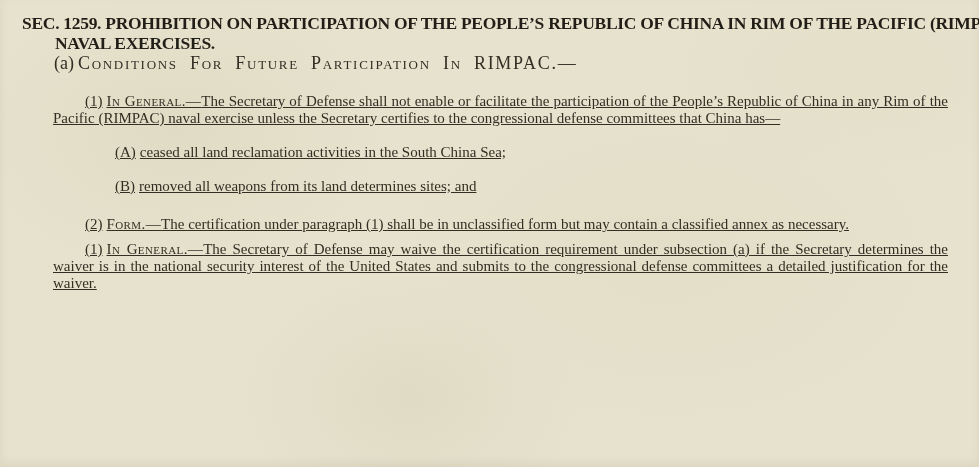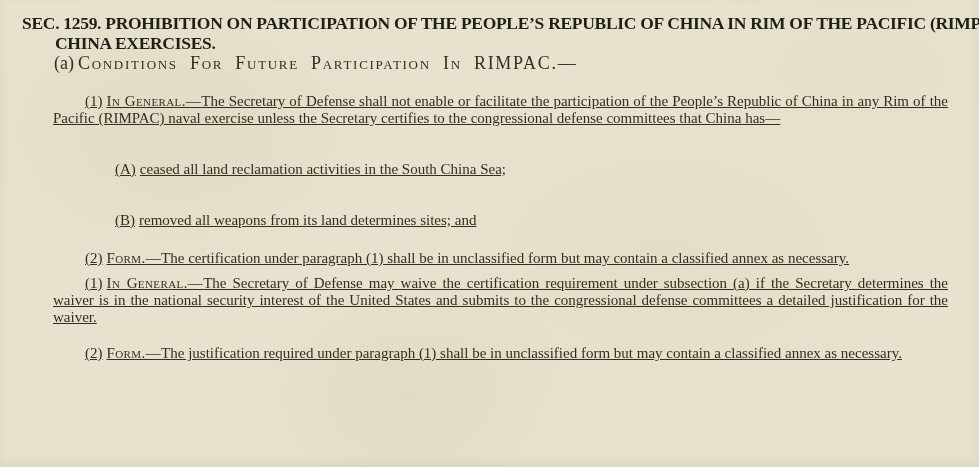--- a/index.html
+++ b/index.html
@@ -40,48 +40,47 @@
   .para {
     margin: 0 31px 0 53px;
     font-size: 15px;
     line-height: 17px;
     text-align: justify;
     color: #332e24;
     text-decoration: underline;
   }
   .indent1 { text-indent: 32px; }
   .indent2 { text-indent: 62px; }
-  .mt17 { margin-top: 34px; }
+  .mt17 { margin-top: 17px; }
   .mt18 { margin-top: 18px; }
   .mt19 { margin-top: 19px; }
   .mt21 { margin-top: 21px; }
   .mt22 { margin-top: 8px; }
   .marker { margin-right: 4px; }
   .sc { font-variant: small-caps; letter-spacing: 0.4px; }
   .sc-wide { font-variant: small-caps; letter-spacing: 1.7px; word-spacing: 6px; }
 </style>
 </head>
 <body>
 
 <div class="page">
 
   <div class="heading">
     <div class="h-line1">SEC. 1259. PROHIBITION ON PARTICIPATION OF THE PEOPLE’S REPUBLIC OF CHINA IN RIM OF THE PACIFIC (RIMPAC)</div>
-    <div class="h-line2">CHINA EXERCISES.</div>
+    <div class="h-line2">NAVAL EXERCISES.</div>
   </div>
 
   <div class="subsec"><span class="marker">(a)</span><span class="sc-wide">Conditions For Future Participation In RIMPAC.—</span></div>
 
   <p class="para indent1 mt19"><span class="marker">(1)</span><span class="sc">In General.—</span><span>The Secretary of Defense shall not enable or facilitate the participation of the People’s Republic of China in any Rim of the Pacific (RIMPAC) naval exercise unless the Secretary certifies to the congressional defense committees that China has—</span></p>
 
   <p class="para indent2 mt17"><span class="marker">(A)</span><span>ceased all land reclamation activities in the South China Sea;</span></p>
 
   <p class="para indent2 mt17"><span class="marker">(B)</span><span>removed all weapons from its land determines sites; and</span></p>
 
 
   <p class="para indent1 mt21"><span class="marker">(2)</span><span class="sc">Form.—</span><span>The certification under paragraph (1) shall be in unclassified form but may contain a classified annex as necessary.</span></p>
 
 
   <p class="para indent1 mt22"><span class="marker">(1)</span><span class="sc">In General.—</span><span>The Secretary of Defense may waive the certification requirement under subsection (a) if the Secretary determines the waiver is in the national security interest of the United States and submits to the congressional defense committees a detailed justification for the waiver.</span></p>
 
-  <p class="para indent1 mt19"><span class="marker">(2)</span><span class="sc">Form.—</span><span>The justification required under paragraph (1) shall be in unclassified form but may contain a classified annex as necessary.</span></p>
 
 </div>
 
 </body></html>

